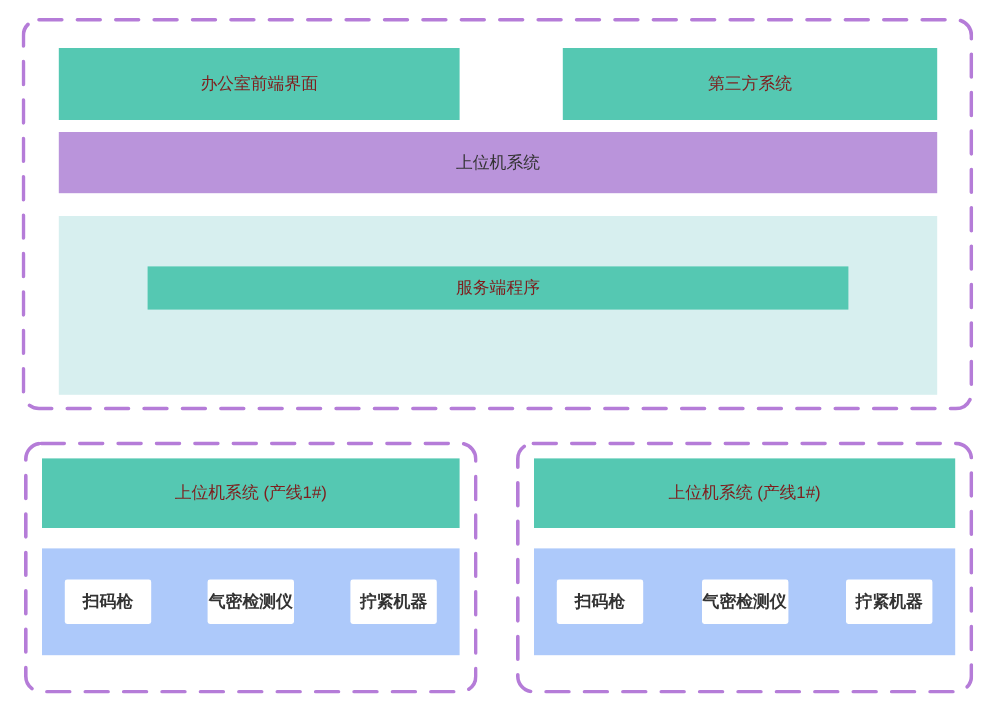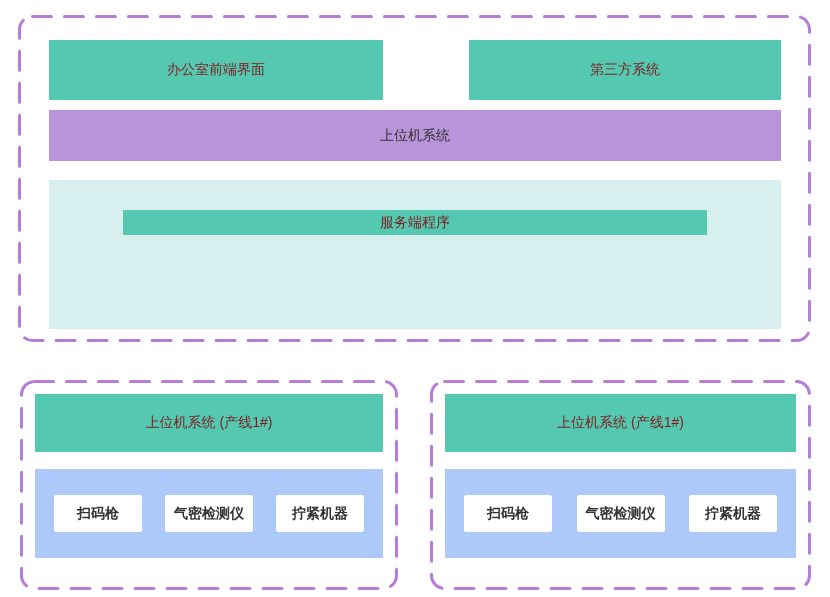--- a/index.html
+++ b/index.html
@@ -63,45 +63,45 @@
   }
   .teal-container {
     margin-top: 19px;
     height: 149px;
     background: #D7EFEF;
     padding-top: 30px;
     box-sizing: border-box;
   }
   .inner-green {
     width: 584px;
-    height: 25px;
-    margin: 0 auto;
+    height: 36px;
+    margin: 12px auto;
   }
   .inner-green + .inner-green { margin-top: 14px; }
 
   .line-box {
-    top: 380px;
+    top: 368px;
     height: 210px;
     padding: 14px 15px 0 15px;
   }
   .line-box-1 { left: 20px;  width: 378px; }
   .line-box-2 { left: 430px; width: 381px; }
   .line-title { height: 58px; }
   .blue-container {
     margin-top: 17px;
     height: 89px;
     background: #ADC9FA;
     display: flex;
     align-items: center;
     justify-content: space-between;
     padding: 0 19px;
     box-sizing: border-box;
   }
   .white-box {
-    width: 88px;
+    width: 72px;
     height: 37px;
     background: #FFFFFF;
     border-radius: 2px;
     display: flex;
     align-items: center;
     justify-content: center;
     font-size: 14px;
     font-weight: bold;
     color: #333333;
     font-family: Liberation Serif, serif;

